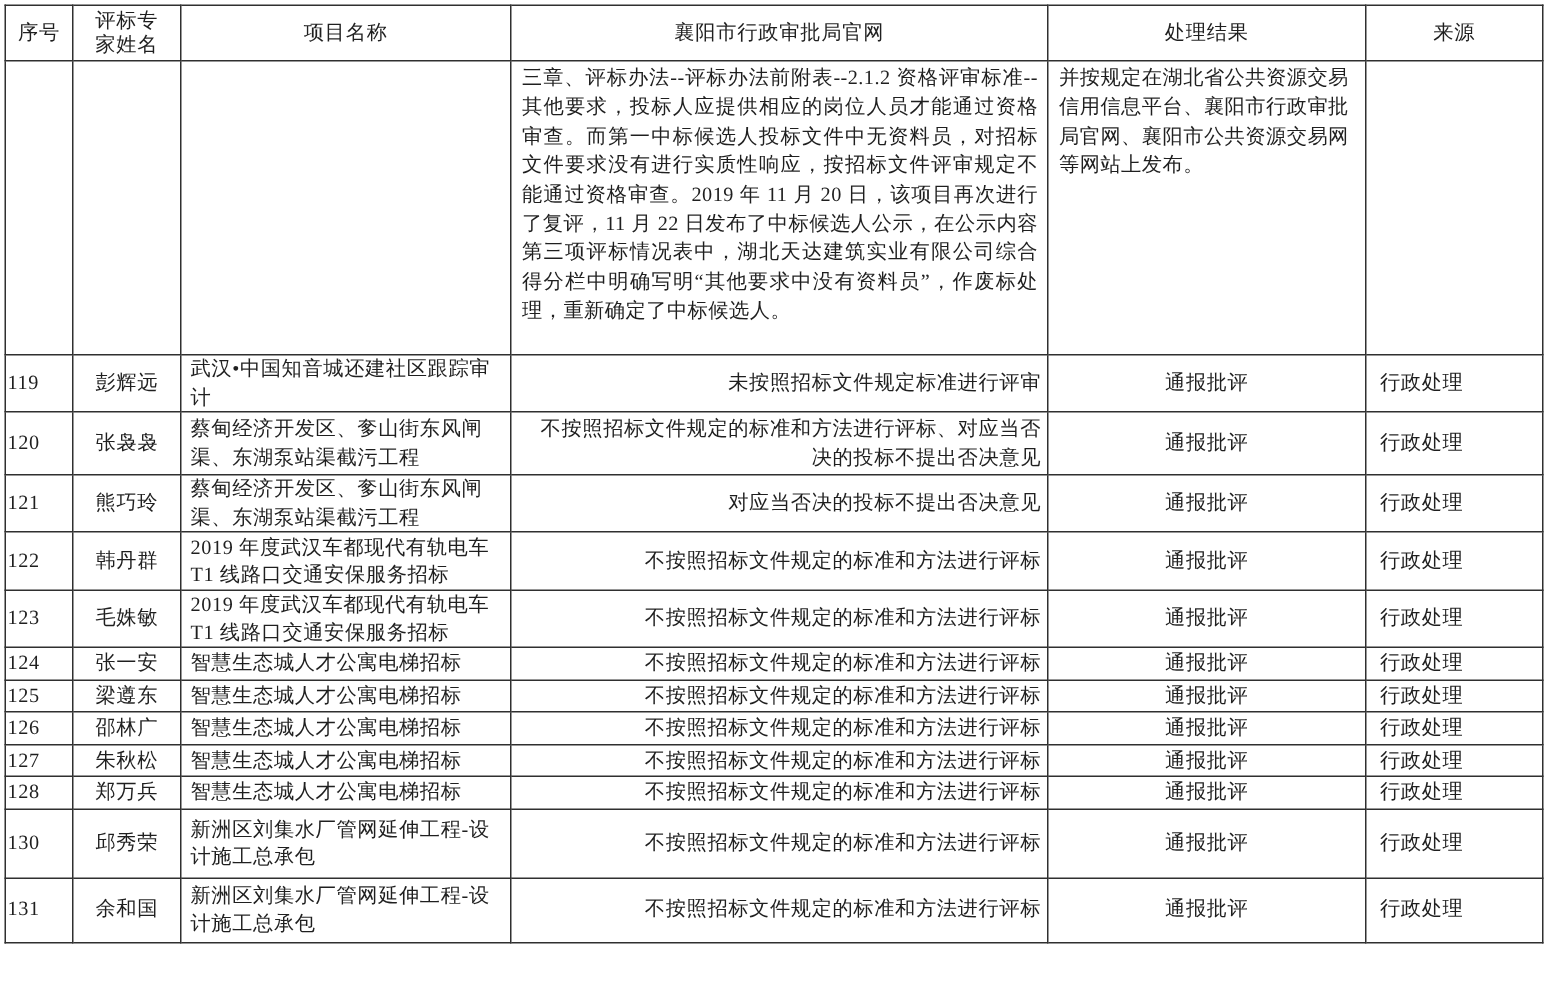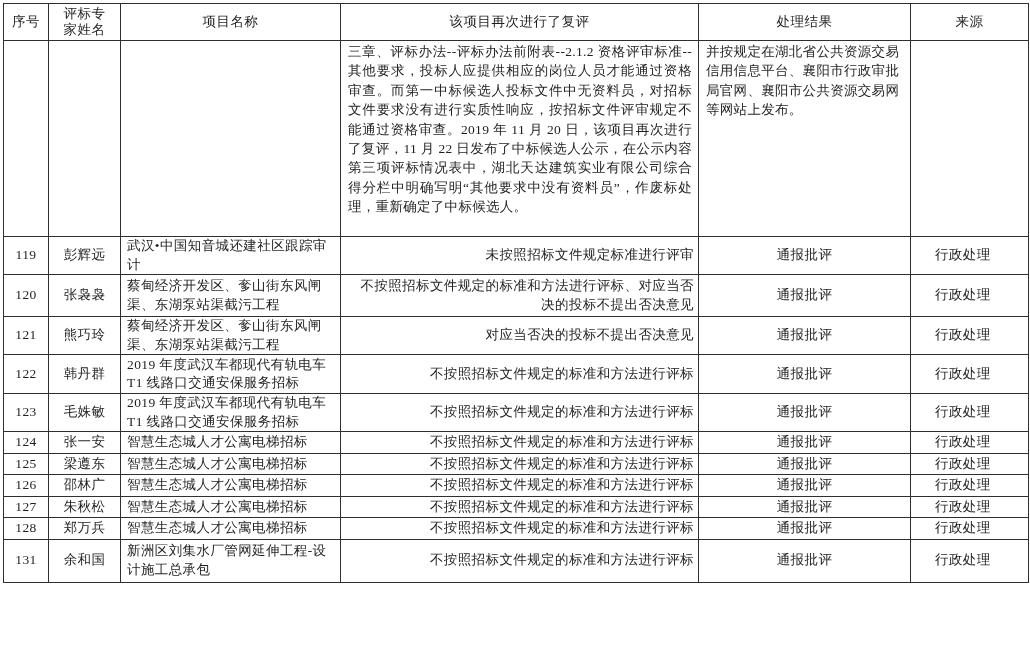--- a/index.html
+++ b/index.html
@@ -63,46 +63,46 @@
     text-align: left;
     padding: 1px 6px 0 7px;
   }
 
   
   tbody.rows td {
     vertical-align: middle;
     line-height: 18.5px;
     letter-spacing: 0.4px;
   }
-  td.c-no     { text-align: center; }
+  td.c-no     { text-align: left; }
   td.c-name   { text-align: center; letter-spacing: 1px; }
   td.c-project{ text-align: left; padding: 0 4px 0 6px; letter-spacing: 0.6px; }
   td.c-desc   { text-align: right; padding: 0 4px 0 7px; }
   td.c-result { text-align: center; letter-spacing: 1px; }
-  td.c-source { text-align: left; padding-left: 24px; letter-spacing: 1px; }
+  td.c-source { text-align: left; padding-left: 9px; letter-spacing: 1px; }
 </style>
 </head>
 <body>
 
 <div class="page">
   <table class="penalty-table">
     <colgroup>
       <col class="col-no">
       <col class="col-name">
       <col class="col-project">
       <col class="col-desc">
       <col class="col-result">
       <col class="col-source">
     </colgroup>
     <thead>
       <tr>
         <th>序号</th>
         <th class="th-name">评标专家姓名</th>
         <th>项目名称</th>
-        <th>该项目再次进行了复评</th>
+        <th>襄阳市行政审批局官网</th>
         <th>处理结果</th>
         <th>来源</th>
       </tr>
     </thead>
     <tbody>
       <tr class="cont-row" style="height:196px">
         <td class="c-no"></td>
         <td class="c-name"></td>
         <td class="c-project"></td>
         <td class="cont-desc">三章、评标办法--评标办法前附表--2.1.2 资格评审标准--其他要求，投标人应提供相应的岗位人员才能通过资格审查。而第一中标候选人投标文件中无资料员，对招标文件要求没有进行实质性响应，按招标文件评审规定不能通过资格审查。2019 年 11 月 20 日，该项目再次进行了复评，11 月 22 日发布了中标候选人公示，在公示内容第三项评标情况表中，湖北天达建筑实业有限公司综合得分栏中明确写明“其他要求中没有资料员”，作废标处理，重新确定了中标候选人。</td>
@@ -184,20 +184,28 @@
     <td class="c-source">行政处理</td>
   </tr>
         <tr style="height: 19px; margin-top: 15px;">
     <td class="c-no">128</td>
     <td class="c-name">郑万兵</td>
     <td class="c-project">智慧生态城人才公寓电梯招标</td>
     <td class="c-desc">不按照招标文件规定的标准和方法进行评标</td>
     <td class="c-result">通报批评</td>
     <td class="c-source">行政处理</td>
   </tr>
+        <tr style="height: 46px;">
+    <td class="c-no">130</td>
+    <td class="c-name">邱秀荣</td>
+    <td class="c-project">新洲区刘集水厂管网延伸工程-设计施工总承包</td>
+    <td class="c-desc">不按照招标文件规定的标准和方法进行评标</td>
+    <td class="c-result">通报批评</td>
+    <td class="c-source">行政处理</td>
+  </tr>
         <tr style="height: 43px;">
     <td class="c-no">131</td>
     <td class="c-name">余和国</td>
     <td class="c-project">新洲区刘集水厂管网延伸工程-设计施工总承包</td>
     <td class="c-desc">不按照招标文件规定的标准和方法进行评标</td>
     <td class="c-result">通报批评</td>
     <td class="c-source">行政处理</td>
   </tr>
       </tbody>
   </table>

